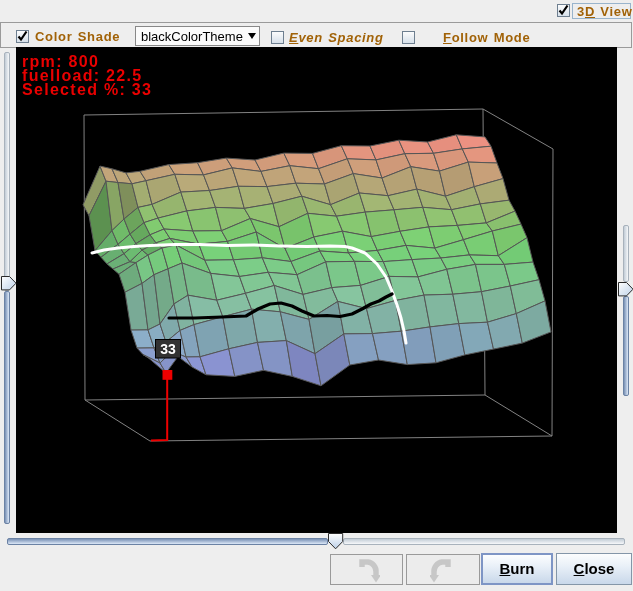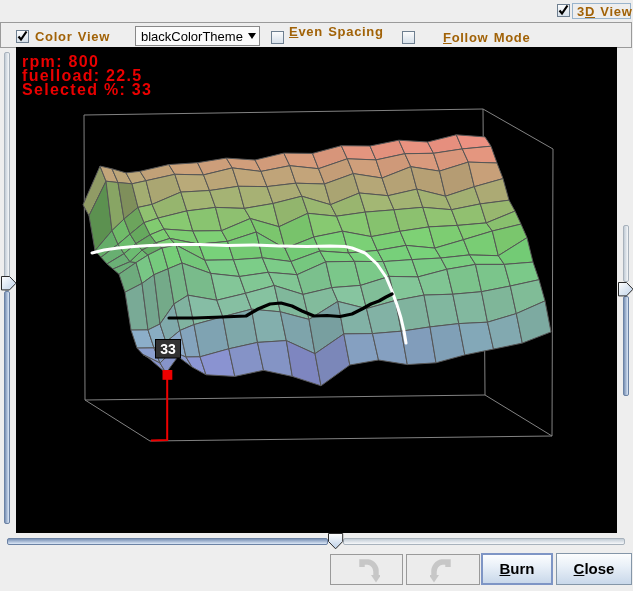--- a/index.html
+++ b/index.html
@@ -25,34 +25,34 @@
 <svg width="13" height="13" style="position:absolute;left:16px;top:30px;">
 <defs>
       <linearGradient id="cb1630" x1="0" y1="0" x2="0" y2="1">
 <stop offset="0" stop-color="#fdfdfd"></stop>
         <stop offset="1" stop-color="#d5dfe9"></stop>
       </linearGradient>
     </defs>
 <rect x="0.5" y="0.5" width="12" height="12" fill="url(#cb1630)" stroke="#6e7f90" stroke-width="1"></rect>
 <path d="M 2.5 6.5 L 5 9.5 L 10.5 1.5" stroke="#000" stroke-width="2.2" fill="none"></path>
   </svg>
-<div class="lbl" style="left:35px;top:29px;">Color View</div>
+<div class="lbl" style="left:35px;top:29px;">Color Shade</div>
 <div style="position:absolute;left:135px;top:26px;width:125px;height:20px;background:#fbfbfb;border:1px solid #888;"></div>
 <div style="position:absolute;left:141px;top:29px;font-size:13px;color:#000;">blackColorTheme</div>
 <div style="position:absolute;left:248px;top:33px;width:0;height:0;border-left:4.5px solid transparent;border-right:4.5px solid transparent;border-top:6px solid #000;"></div>
 <svg width="13" height="13" style="position:absolute;left:271px;top:31px;">
 <defs>
       <linearGradient id="cb27131" x1="0" y1="0" x2="0" y2="1">
 <stop offset="0" stop-color="#fdfdfd"></stop>
         <stop offset="1" stop-color="#d5dfe9"></stop>
       </linearGradient>
     </defs>
 <rect x="0.5" y="0.5" width="12" height="12" fill="url(#cb27131)" stroke="#6e7f90" stroke-width="1"></rect>
 </svg>
-<div class="lbl" style="left:289px;top:24px;"><u>E</u>ven Spacing</div>
+<div class="lbl" style="left:289px;top:30px;font-style:italic;"><u>E</u>ven Spacing</div>
 <svg width="13" height="13" style="position:absolute;left:402px;top:31px;">
 <defs>
       <linearGradient id="cb40231" x1="0" y1="0" x2="0" y2="1">
 <stop offset="0" stop-color="#fdfdfd"></stop>
         <stop offset="1" stop-color="#d5dfe9"></stop>
       </linearGradient>
     </defs>
 <rect x="0.5" y="0.5" width="12" height="12" fill="url(#cb40231)" stroke="#6e7f90" stroke-width="1"></rect>
 </svg>
 <div class="lbl" style="left:419px;top:30px;margin-left:24px;"><u>F</u>ollow Mode</div>

